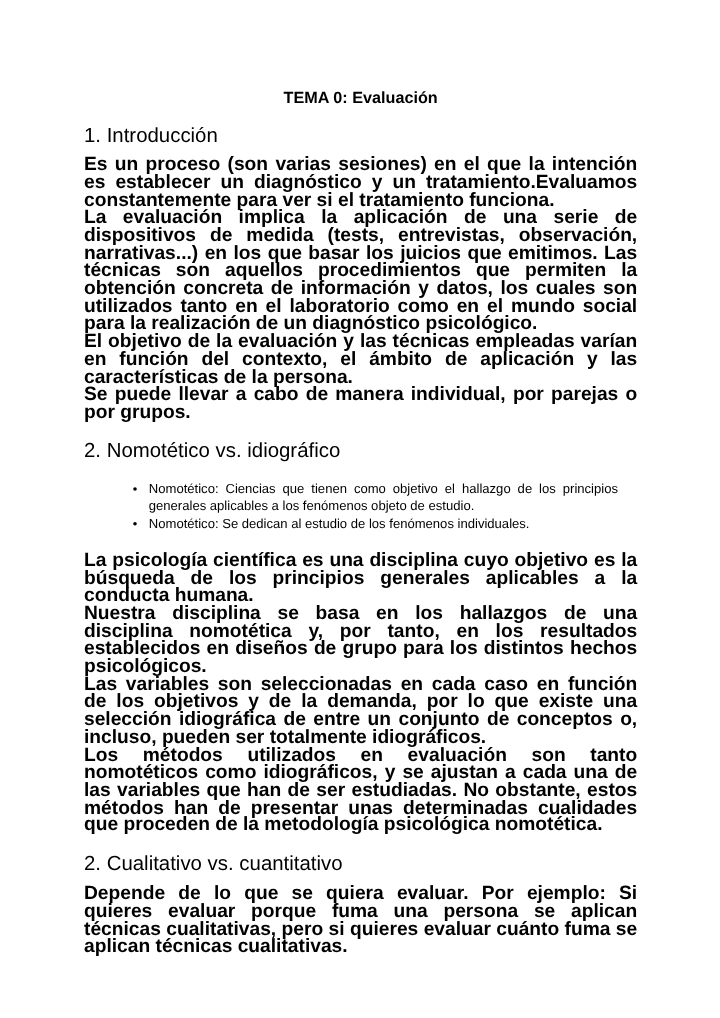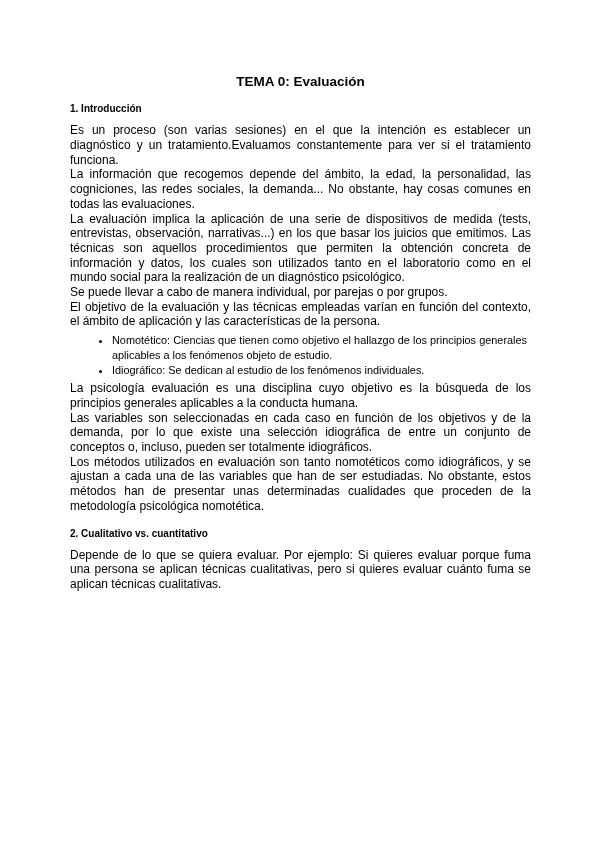--- a/index.html
+++ b/index.html
@@ -23,63 +23,65 @@
   }
   .doc-title {
     margin: 0 0 2px 0;
     font-size: 13.5px;
     font-weight: bold;
     text-align: center;
     line-height: 1.12;
   }
   .section-heading {
     margin: 14px 0 9px 0;
-    font-size: 10px;
-    font-weight: bold;
+    font-size: 17px;
+    font-weight: normal;
     line-height: 1.12;
   }
   .doc-paragraph {
     margin: 0;
-    font-size: 12px;
+    font-size: 16px;
     line-height: 14.7px;
     text-align: justify;
+    font-weight: bold;
   }
   .bullet-list {
-    margin: 4px;
+    margin: 16px;
     padding: 0 0 0 38px;
     list-style: disc outside;
   }
   .bullet-list li {
     font-size: 10.9px;
     line-height: 14.7px;
     text-align: justify;
   }
 </style>
 </head>
 <body>
 
 <div class="page">
 
   <h1 class="doc-title"><span>TEMA 0: Evaluación</span></h1>
 
   <section>
     <h2 class="section-heading">1. Introducción</h2>
     <p class="doc-paragraph">Es un proceso (son varias sesiones) en el que la intención es establecer un diagnóstico y un tratamiento.Evaluamos constantemente para ver si el tratamiento funciona.</p>
-    <p class="doc-paragraph">La información que recogemos depende del ámbito, la edad, la personalidad, las cogniciones, las redes sociales, la demanda... No obstante, hay cosas comunes en todas las evaluaciones.</p>
     <p class="doc-paragraph">La evaluación implica la aplicación de una serie de dispositivos de medida (tests, entrevistas, observación, narrativas...) en los que basar los juicios que emitimos. Las técnicas son aquellos procedimientos que permiten la obtención concreta de información y datos, los cuales son utilizados tanto en el laboratorio como en el mundo social para la realización de un diagnóstico psicológico.</p>
+    <p class="doc-paragraph">El objetivo de la evaluación y las técnicas empleadas varían en función del contexto, el ámbito de aplicación y las características de la persona.</p>
     <p class="doc-paragraph">Se puede llevar a cabo de manera individual, por parejas o por grupos.</p>
-    <p class="doc-paragraph">El objetivo de la evaluación y las técnicas empleadas varían en función del contexto, el ámbito de aplicación y las características de la persona.</p>
   </section>
 
   <section>
+    <h2 class="section-heading">2. Nomotético vs. idiográfico</h2>
     <ul class="bullet-list">
       <li>Nomotético: Ciencias que tienen como objetivo el hallazgo de los principios generales aplicables a los fenómenos objeto de estudio.</li>
-      <li>Idiográfico: Se dedican al estudio de los fenómenos individuales.</li>
+      <li>Nomotético: Se dedican al estudio de los fenómenos individuales.</li>
     </ul>
-    <p class="doc-paragraph">La psicología evaluación es una disciplina cuyo objetivo es la búsqueda de los principios generales aplicables a la conducta humana.</p>
+    <p class="doc-paragraph">La psicología científica es una disciplina cuyo objetivo es la búsqueda de los principios generales aplicables a la conducta humana.</p>
+    <p class="doc-paragraph">Nuestra disciplina se basa en los hallazgos de una disciplina nomotética y, por tanto, en los resultados establecidos en diseños de grupo para los distintos hechos psicológicos.</p>
     <p class="doc-paragraph">Las variables son seleccionadas en cada caso en función de los objetivos y de la demanda, por lo que existe una selección idiográfica de entre un conjunto de conceptos o, incluso, pueden ser totalmente idiográficos.</p>
     <p class="doc-paragraph">Los métodos utilizados en evaluación son tanto nomotéticos como idiográficos, y se ajustan a cada una de las variables que han de ser estudiadas. No obstante, estos métodos han de presentar unas determinadas cualidades que proceden de la metodología psicológica nomotética.</p>
   </section>
 
   <section>
     <h2 class="section-heading">2. Cualitativo vs. cuantitativo</h2>
     <p class="doc-paragraph">Depende de lo que se quiera evaluar. Por ejemplo: Si quieres evaluar porque fuma una persona se aplican técnicas cualitativas, pero si quieres evaluar cuánto fuma se aplican técnicas cualitativas.</p>
   </section>
 
 </div>

